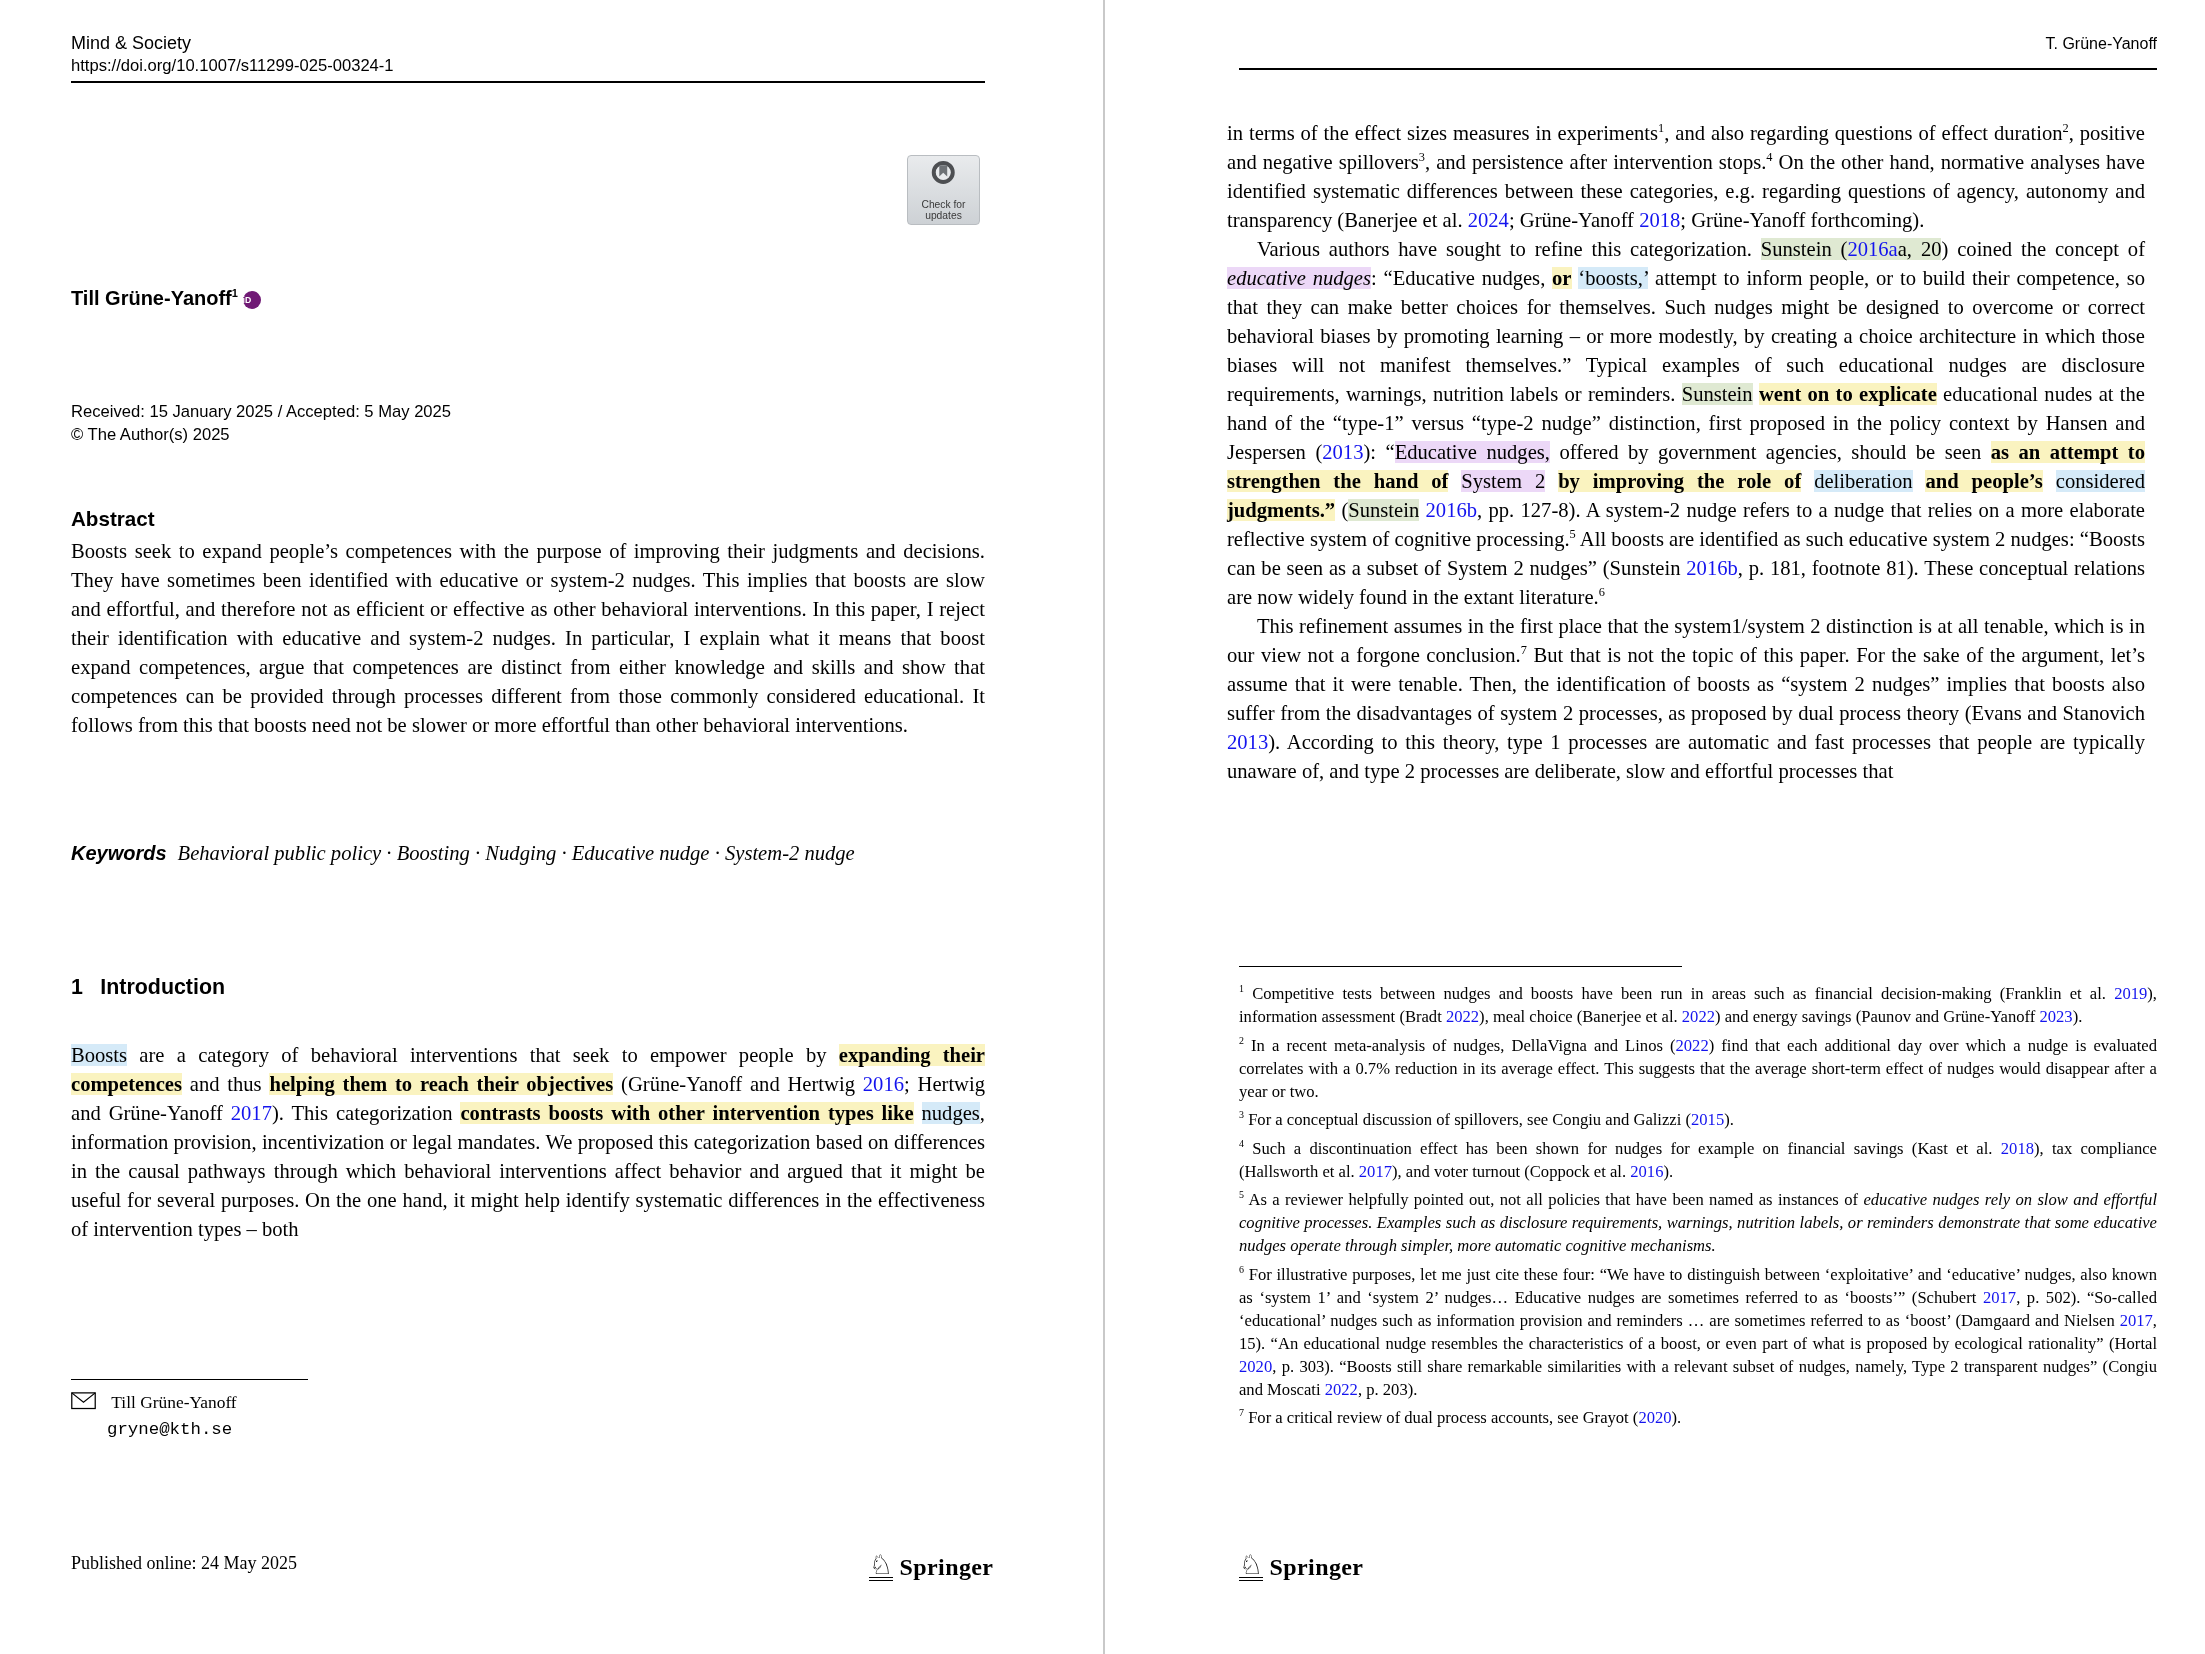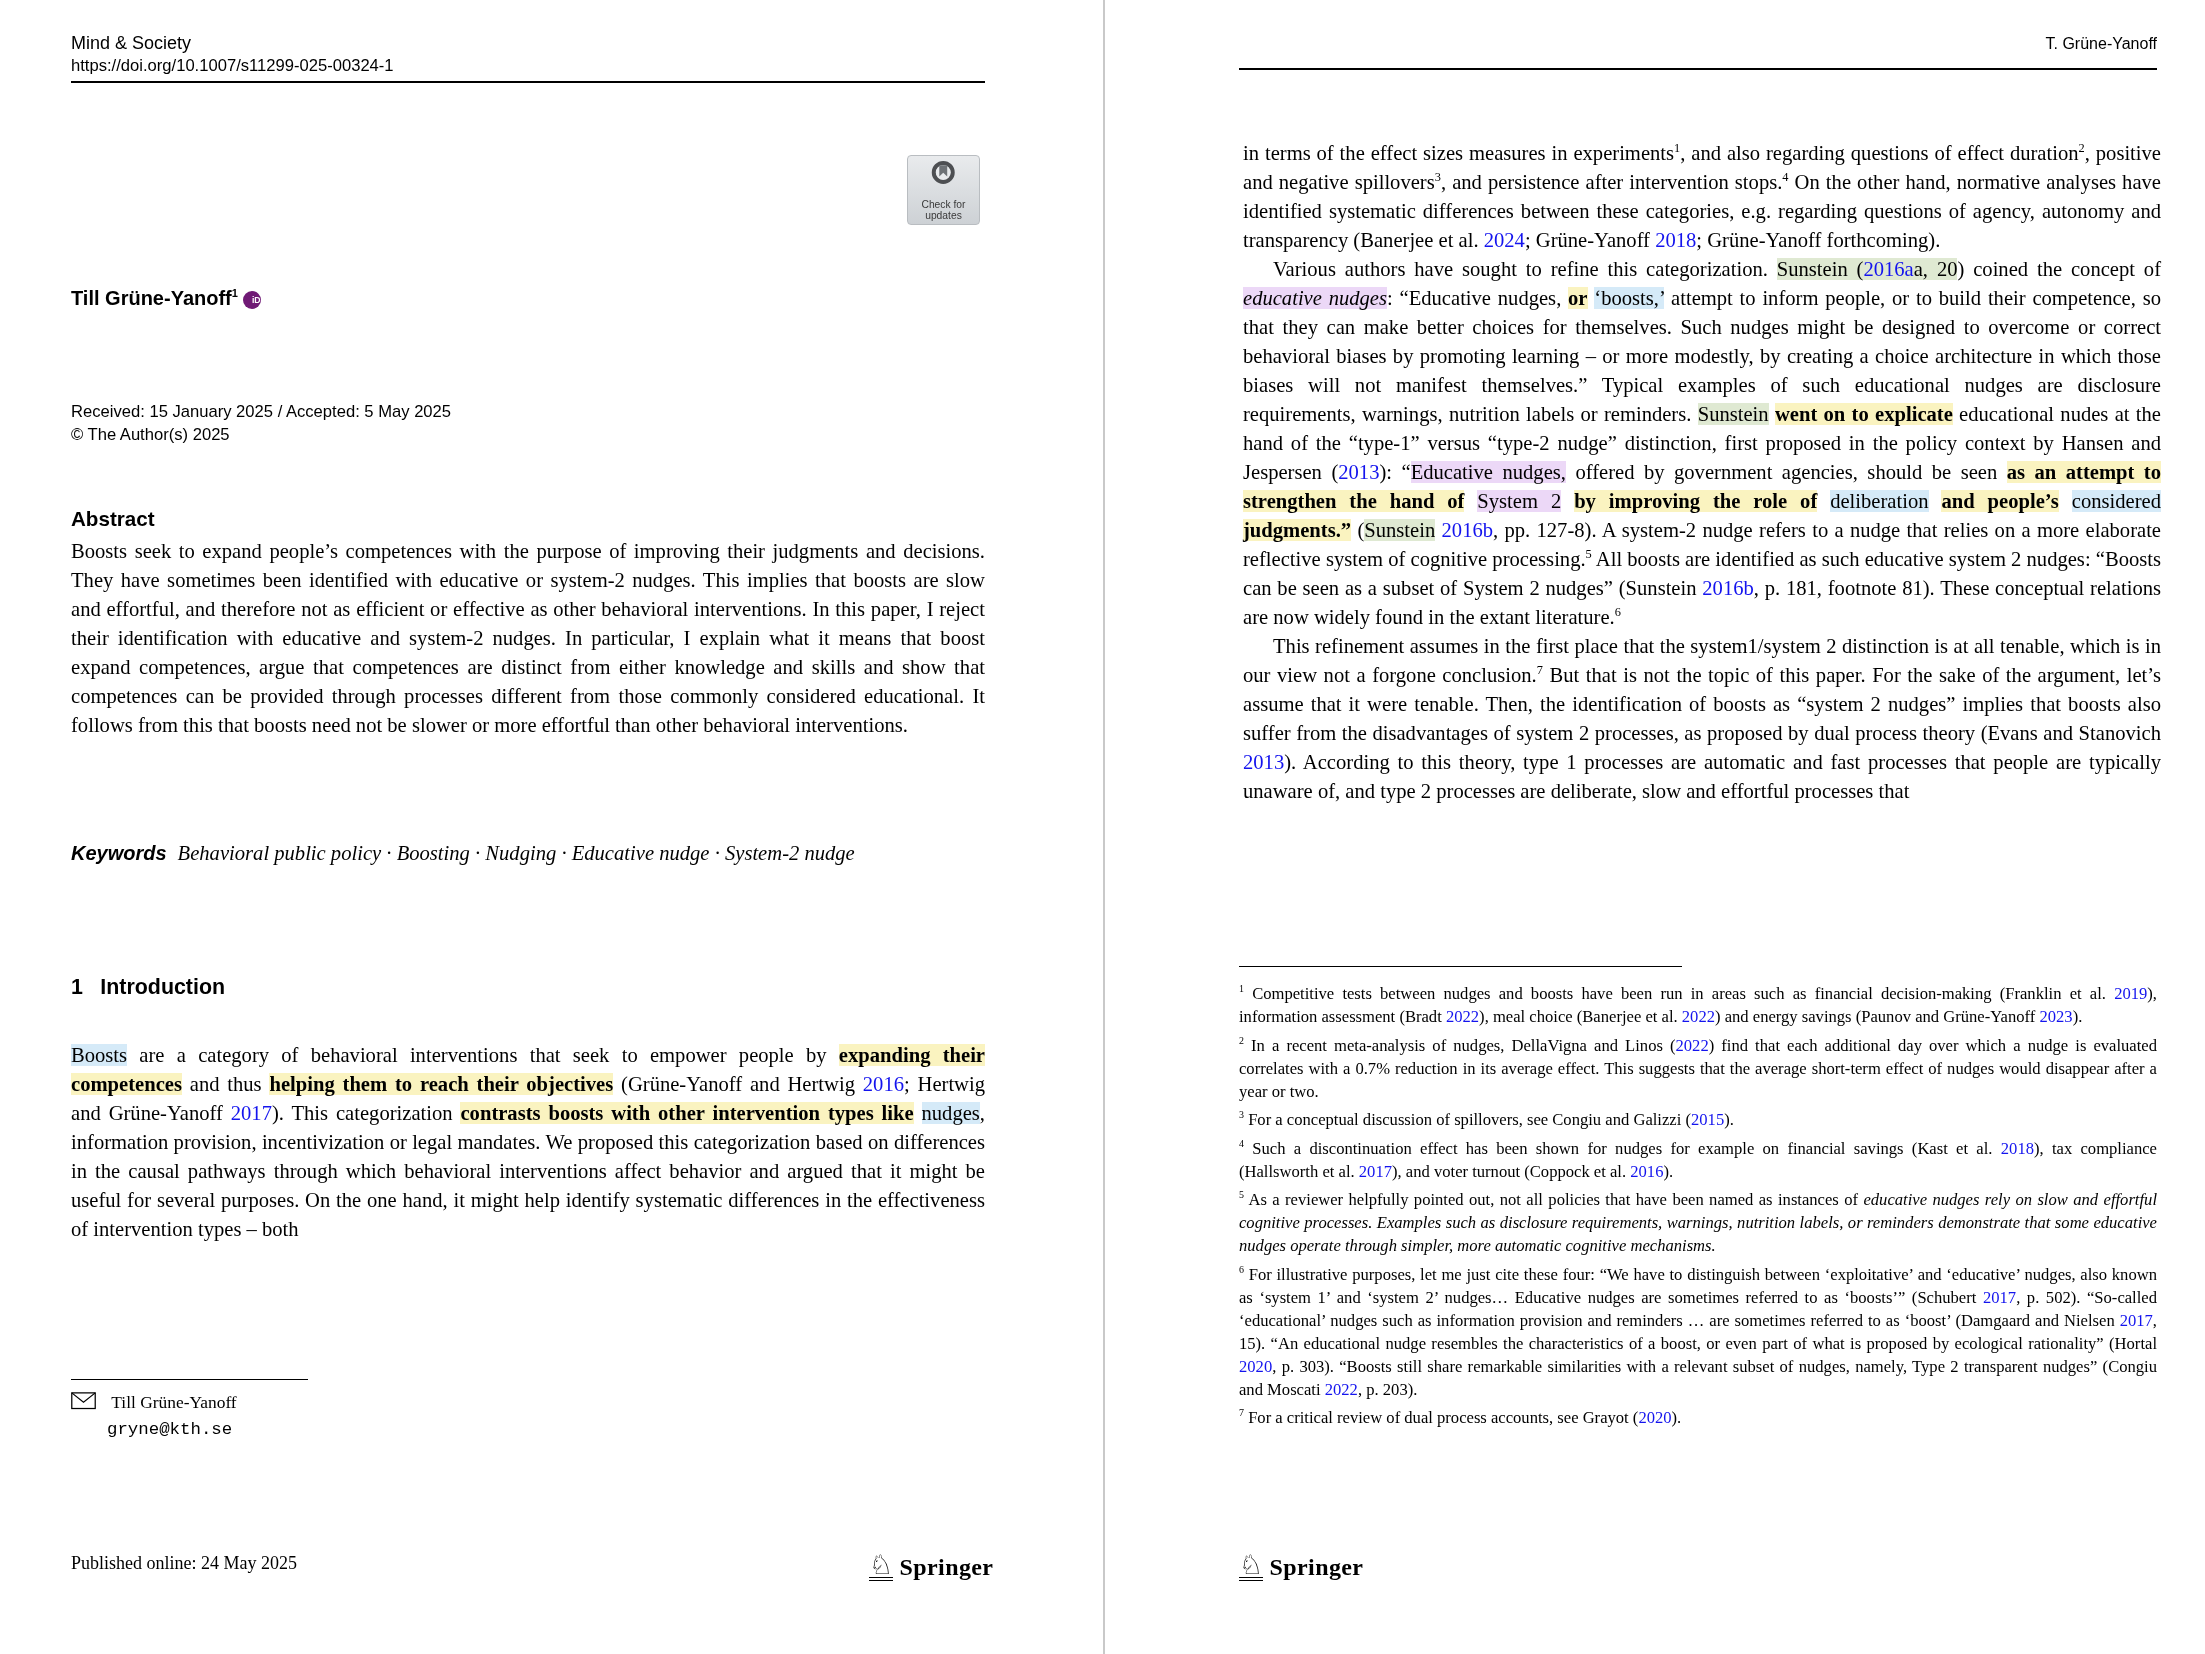--- a/index.html
+++ b/index.html
@@ -23,21 +23,21 @@
     width:71px;height:68px;border-radius:4px;border:0.8px solid #b9bdc1;
     background:linear-gradient(#e9ebed,#cdd1d5);
     display:flex;flex-direction:column;align-items:center;justify-content:center;gap:7px;
   }
   .badge-text{font-size:10.3px;line-height:11px;color:#3a3a3a;text-align:center;}
 
   .paper-title{font-size:26px;font-weight:bold;letter-spacing:-0.2px;}
   .author-line{font-size:20px;font-weight:bold;}
   .orcid{
     display:inline-block;width:18px;height:18px;border-radius:50%;background:#701a75;
-    color:#fff;font-size:8.7px;font-weight:bold;text-align:right;line-height:18px;
+    color:#fff;font-size:8.7px;font-weight:bold;text-align:left;line-height:18px;
     font-family:"Liberation Sans",sans-serif;vertical-align:1.6px;margin-left:4.7px;
   }
   .meta-line{font-size:16.6px;line-height:23px;}
 
   .abstract-head{font-size:20.6px;font-weight:bold;}
   .body-text{font-size:20.6px;line-height:29px;text-align:justify;}
   .kw-line{font-size:20.6px;line-height:29px;text-align:left;}
   .kw-label{font-family:"Liberation Sans",sans-serif;font-weight:bold;font-size:20px;padding-right:11px;}
   .section-head{font-size:21.4px;font-weight:bold;}
   .sec-num{margin-right:17.4px;}
@@ -133,21 +133,21 @@
     <span class="spr-word">Springer</span>
   </div>
 
 </div>
 
 <div class="page" id="page-right">
 
   <div class="abs sans running-head" style="left:136px;top:35px;width:918px;">T. Grüne-Yanoff</div>
   <div class="abs head-rule" style="left:136px;top:68px;width:918px;"></div>
 
-  <div class="abs" style="left:140px;top:119px;width:918px;margin-top:20px;">
+  <div class="abs" style="left:124px;top:119px;width:918px;">
     <p class="para body-text"><span>in terms of the effect sizes measures in experiments</span><sup>1</sup><span>, and also regarding questions of effect duration</span><sup>2</sup><span>, positive and negative spillovers</span><sup>3</sup><span>, and persistence after intervention stops.</span><sup>4</sup><span> On the other hand, normative analyses have identified systematic differences between these categories, e.g. regarding questions of agency, autonomy and transparency (Banerjee et al. </span><span class="cite">2024</span><span>; Grüne-Yanoff </span><span class="cite">2018</span><span>; Grüne-Yanoff forthcoming).</span></p>
     <p class="para body-text ind"><span>Various authors have sought to refine this categorization. </span><span class="hl-g">Sunstein (</span><span class="cite hl-g">2016a</span><span class="hl-g">a, 20</span><span>) coined the concept of </span><span class="hl-v it">educative nudges</span><span>: “Educative nudges, </span><span class="hl-y">or</span><span> </span><span class="hl-b">‘boosts,’</span><span> attempt to inform people, or to build their competence, so that they can make better choices for themselves. Such nudges might be designed to overcome or correct behavioral biases by promoting learning – or more modestly, by creating a choice architecture in which those biases will not manifest themselves.” Typical examples of such educational nudges are disclosure requirements, warnings, nutrition labels or reminders. </span><span class="hl-g">Sunstein</span><span> </span><span class="hl-y">went on to explicate</span><span> educational nudes at the hand of the “type-1” versus “type-2 nudge” distinction, first proposed in the policy context by Hansen and Jespersen (</span><span class="cite">2013</span><span>): “</span><span class="hl-v">Educative nudges,</span><span> offered by government agencies, should be seen </span><span class="hl-y">as an attempt to strengthen the hand of</span><span> </span><span class="hl-v">System 2</span><span> </span><span class="hl-y">by improving the role of</span><span> </span><span class="hl-b">deliberation</span><span> </span><span class="hl-y">and people’s</span><span> </span><span class="hl-b">considered</span><span> </span><span class="hl-y">judgments.”</span><span> (</span><span class="hl-g">Sunstein</span><span> </span><span class="cite">2016b</span><span>, pp. 127-8). A system-2 nudge refers to a nudge that relies on a more elaborate reflective system of cognitive processing.</span><sup>5</sup><span> All boosts are identified as such educative system 2 nudges: “Boosts can be seen as a subset of System 2 nudges” (Sunstein </span><span class="cite">2016b</span><span>, p. 181, footnote 81). These conceptual relations are now widely found in the extant literature.</span><sup>6</sup></p>
     <p class="para body-text ind"><span>This refinement assumes in the first place that the system1/system 2 distinction is at all tenable, which is in our view not a forgone conclusion.</span><sup>7</sup><span> But that is not the topic of this paper. For the sake of the argument, let’s assume that it were tenable. Then, the identification of boosts as “system 2 nudges” implies that boosts also suffer from the disadvantages of system 2 processes, as proposed by dual process theory (Evans and Stanovich </span><span class="cite">2013</span><span>). According to this theory, type 1 processes are automatic and fast processes that people are typically unaware of, and type 2 processes are deliberate, slow and effortful processes that</span></p>
   </div>
 
   <div class="abs thin-rule" style="left:136px;top:966px;width:443px;"></div>
 
   <div class="abs" style="left:136px;top:982px;width:918px;">
     <div class="fn-text"><sup>1</sup><span> Competitive tests between nudges and boosts have been run in areas such as financial decision-making (Franklin et al. </span><span class="cite">2019</span><span>), information assessment (Bradt </span><span class="cite">2022</span><span>), meal choice (Banerjee et al. </span><span class="cite">2022</span><span>) and energy savings (Paunov and Grüne-Yanoff </span><span class="cite">2023</span><span>).</span></div>
     <div class="fn-text"><sup>2</sup><span> In a recent meta-analysis of nudges, DellaVigna and Linos (</span><span class="cite">2022</span><span>) find that each additional day over which a nudge is evaluated correlates with a 0.7% reduction in its average effect. This suggests that the average short-term effect of nudges would disappear after a year or two.</span></div>

